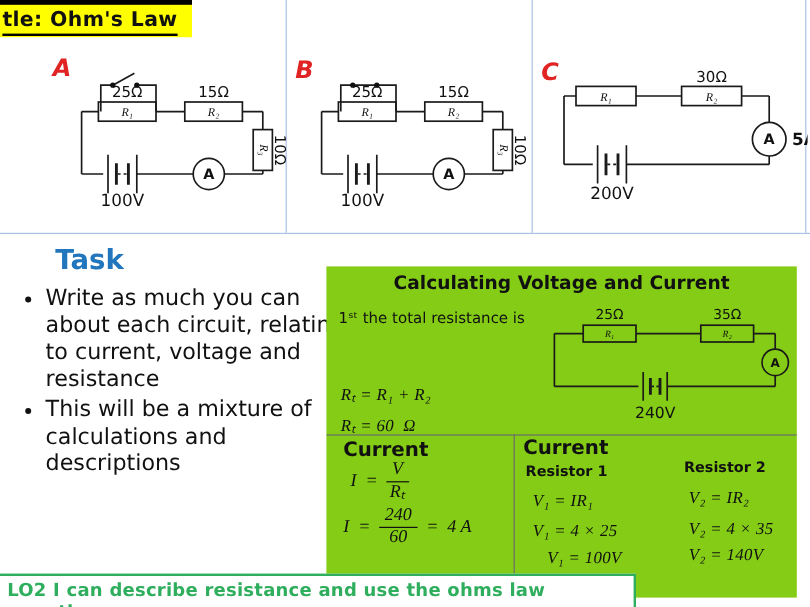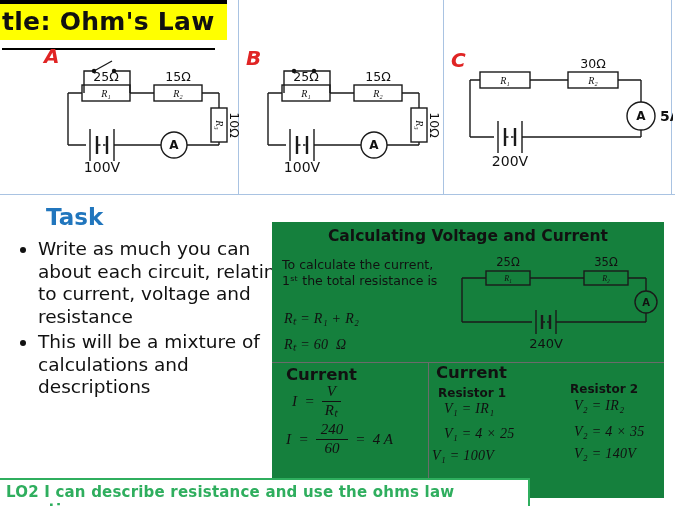--- a/index.html
+++ b/index.html
@@ -5,48 +5,48 @@
   html,body{margin:0;padding:0;background:#fff;}
   #slide{position:relative;width:675px;height:506px;background:#ffffff;overflow:hidden;
          font-family:"DejaVu Sans",sans-serif;color:#111;}
   .abs{position:absolute;}
   
   .vline{position:absolute;top:0;width:1px;height:194px;background:#a9c3e2;}
   .hline{position:absolute;top:194px;left:0;width:675px;height:1px;background:#a9c3e2;}
   
   .title-band{position:absolute;left:0;top:0;background:#ffff00;border-top:4px solid #000;
               padding:3px 12px 4px 2px;}
-  .title-text{font-size:25px;font-weight:700;border-bottom:2.5px solid #000;
-              padding-bottom:12px;letter-spacing:.3px;}
+  .title-text{font-size:17px;font-weight:700;border-bottom:2.5px solid #000;
+              padding-bottom:1px;letter-spacing:.3px;}
   
   .circ-label{position:absolute;color:#e02424;font-size:20px;font-weight:700;font-style:italic;}
   
   .sv-val{font:500 12.5px "DejaVu Sans",sans-serif;fill:#111;}
   .sv-rname{font:italic 10px "Liberation Serif",serif;fill:#111;}
   .sv-volt{font:500 14px "DejaVu Sans",sans-serif;fill:#111;}
   .sv-amm{font:600 12px "DejaVu Sans",sans-serif;fill:#111;}
   .sv-read{font:700 14px "DejaVu Sans",sans-serif;fill:#111;}
   .sv-val-s{font:500 11.5px "DejaVu Sans",sans-serif;fill:#111;}
   .sv-rname-s{font:italic 8px "Liberation Serif",serif;fill:#111;}
   .sv-volt-s{font:500 13px "DejaVu Sans",sans-serif;fill:#111;}
   .sv-amm-s{font:600 10px "DejaVu Sans",sans-serif;fill:#111;}
   .wire{stroke:#1a1a1a;stroke-width:1.4;fill:none;}
   .wire-thick{stroke:#1a1a1a;stroke-width:2.4;fill:none;}
   
   .task-heading{position:absolute;left:46px;top:204px;color:#2176bd;font-size:23px;font-weight:600;}
   .task-list{position:absolute;left:10px;top:238px;width:252px;margin:0;padding:0 0 0 28px;
              font-size:18.5px;line-height:1.22;font-weight:500;}
   .task-list li{margin-bottom:3px;}
   
-  .panel{position:absolute;left:272px;top:222px;width:392px;height:276px;background:#15803d;
+  .panel{position:absolute;left:272px;top:222px;width:392px;height:276px;background:#84cc16;
          overflow:hidden;}
   .panel-title{position:absolute;left:0;right:0;top:5px;text-align:center;font-size:15.5px;
                font-weight:600;}
   .intro{position:absolute;left:10px;top:35px;font-size:12.5px;font-weight:500;line-height:16px;}
-  .eq{position:absolute;font:italic 14px "Liberation Serif",serif;white-space:pre;letter-spacing:.3px;}
+  .eq{position:absolute;font:italic 14px "Liberation Serif",serif;white-space:pre;letter-spacing:.3px;margin-top:10px;}
   .sep-h{position:absolute;left:0;right:0;top:140px;height:1px;background:#6b6b6b;}
   .sep-v{position:absolute;left:156px;top:140px;bottom:0;width:1px;background:#6b6b6b;}
   .sec-heading{position:absolute;font-size:16.5px;font-weight:700;}
   .subhead{position:absolute;font-size:12px;font-weight:600;text-align:center;}
   .eqrow{position:absolute;display:flex;align-items:center;gap:7px;
          font:italic 15px "Liberation Serif",serif;white-space:pre;}
   .frac{display:inline-flex;flex-direction:column;align-items:center;line-height:1.05;}
   .frac .num{padding:0 5px 1px 5px;border-bottom:1.3px solid #111;}
   .frac .den{padding-top:1px;}
   
@@ -144,21 +144,20 @@
   <div class="task-heading">Task</div>
   <ul class="task-list">
     <li>Write as much you can about each circuit, relating to current, voltage and resistance</li>
     <li>This will be a mixture of calculations and descriptions</li>
   </ul>
 
   <div class="panel">
     <div class="panel-title">Calculating Voltage and Current</div>
 
     <div class="intro">
-      <div>To calculate the current,</div>
       <div>1ˢᵗ the total resistance is</div>
     </div>
 
     <div class="eq" style="left:12px;top:86px">Rₜ = R₁ + R₂</div>
     <div class="eq" style="left:12px;top:112px">Rₜ = 60  Ω</div>
 
     <svg class="abs" style="left:182px;top:30px" width="210" height="105">
       <g class="wire">
         <path d="M8,26 L32,26 M76,26 L130,26 M174,26 L192,26 M192,26 L192,39 M192,61 L192,70
                  M8,26 L8,70 M8,70 L78,70 M102,70 L192,70"></path>
@@ -194,21 +193,21 @@
         <span class="num">240</span>
         <span class="den">60</span>
       </span>
       <span>=  4 A</span>
     </div>
 
     <div class="sec-heading" style="left:164px;top:141px">Current</div>
     <div class="subhead" style="left:166px;top:164px">Resistor 1</div>
     <div class="eq" style="left:172px;top:179px">V₁ = IR₁</div>
     <div class="eq" style="left:172px;top:204px">V₁ = 4 × 25</div>
-    <div class="eq" style="left:160px;top:226px">V₁ = 100V</div>
+    <div class="eq" style="left:184px;top:226px">V₁ = 100V</div>
     <div class="subhead" style="left:298px;top:160px">Resistor 2</div>
     <div class="eq" style="left:302px;top:176px">V₂ = IR₂</div>
     <div class="eq" style="left:302px;top:202px">V₂ = 4 × 35</div>
     <div class="eq" style="left:302px;top:224px">V₂ = 140V</div>
   </div>
 
   <div class="footer">
     <span>LO2 I can describe resistance and use the ohms law equation</span>
   </div>
 

